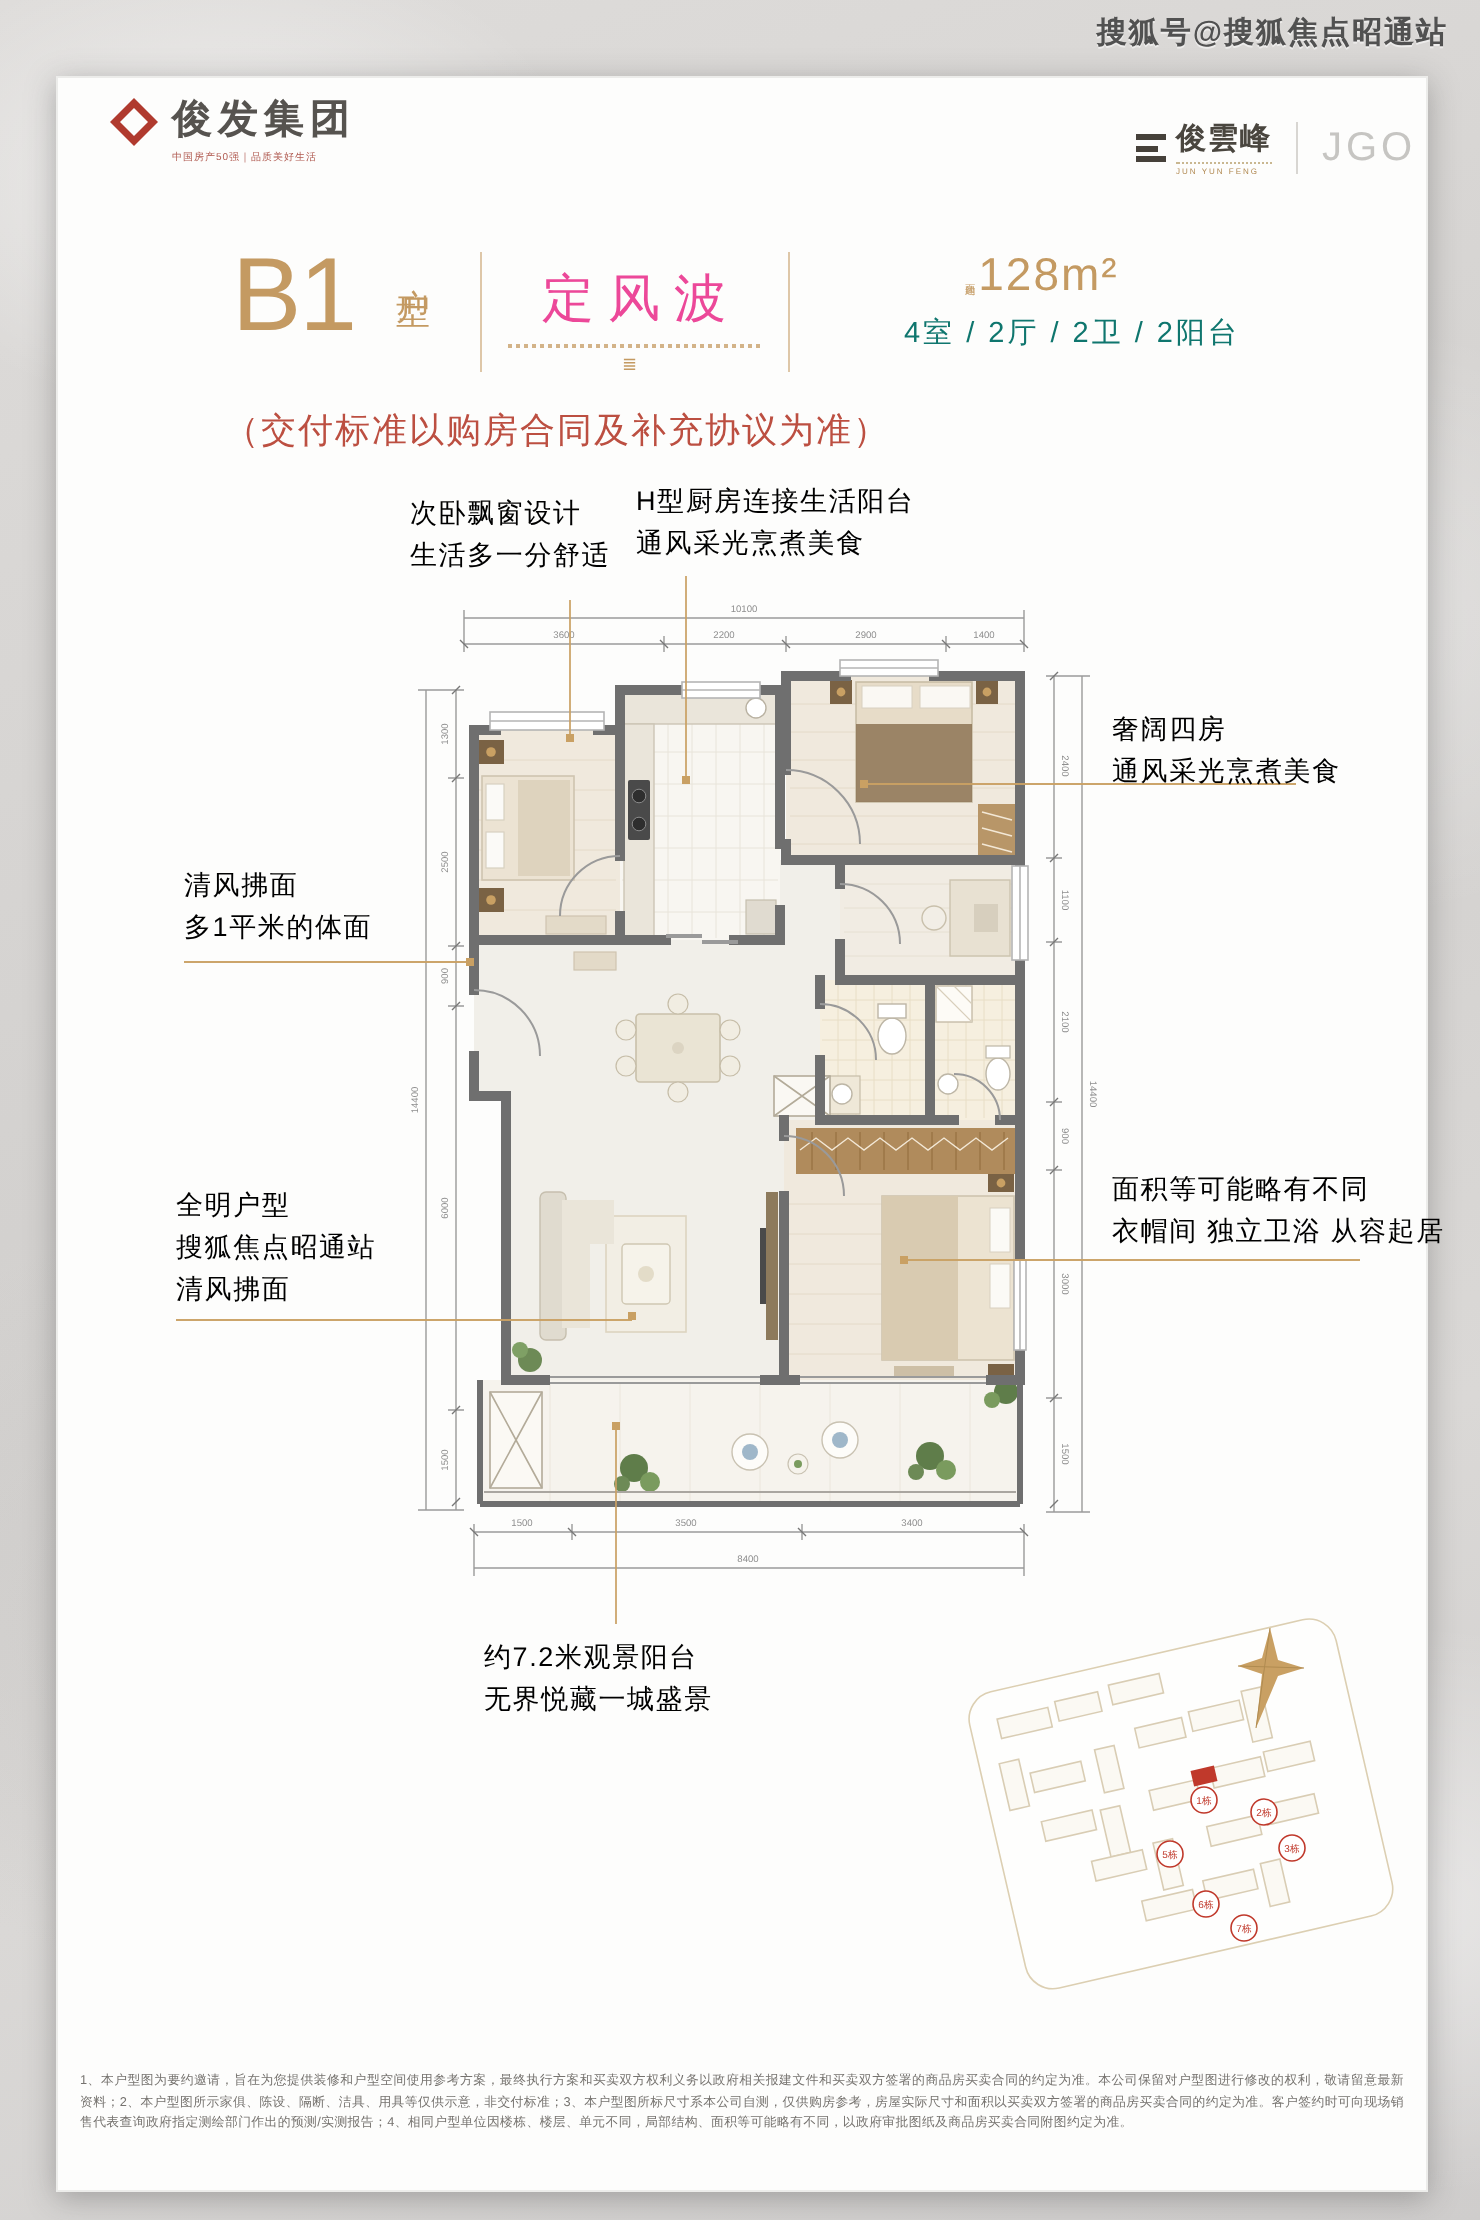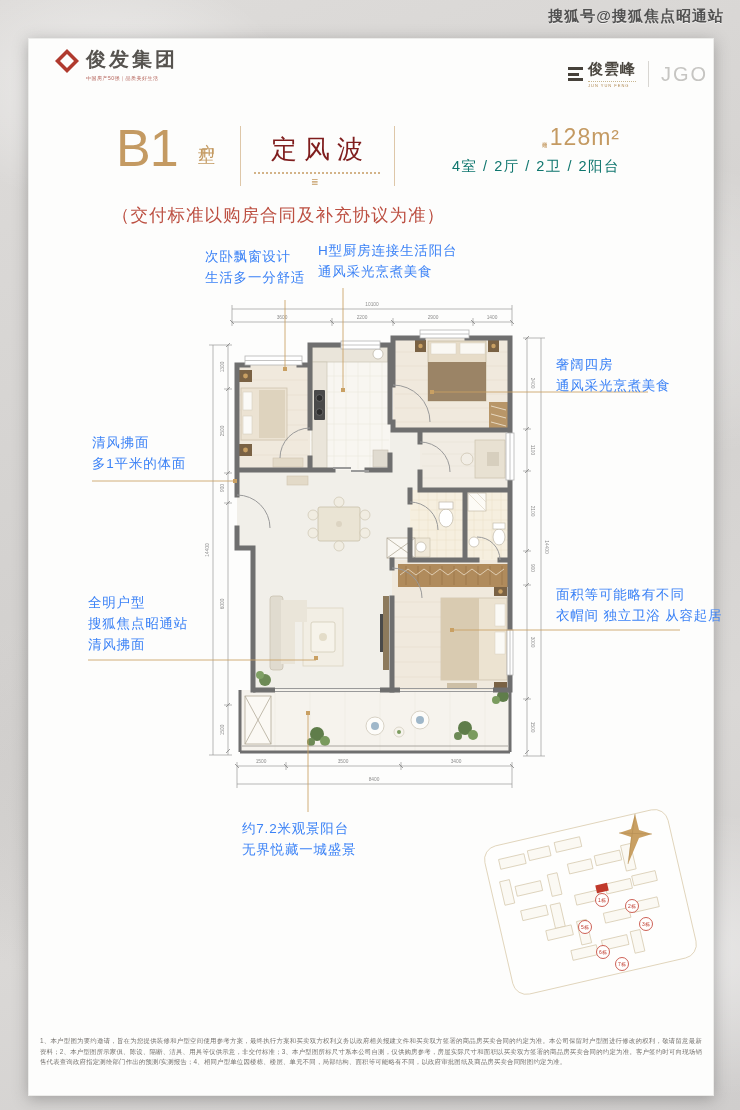--- a/index.html
+++ b/index.html
@@ -34,31 +34,31 @@
   .bars b{display:block;height:3px;background:#45403а;background:#46413a;}
   .bars b:nth-child(1){width:15px}.bars b:nth-child(2){width:11px}.bars b:nth-child(3){width:15px}
   .pt-name{font-size:15px;font-weight:bold;color:#4a463f;letter-spacing:1px;}
   .pt-sub{font-size:4px;color:#b08850;letter-spacing:1px;border-top:1px dotted #c9b790;margin-top:2px;padding-top:1px;}
   .pt-div{width:1px;height:26px;background:#d8d6d2;margin:0 12px;}
   .pt-mark{font-size:20px;color:#c6c5c2;letter-spacing:2px;font-weight:300;}
   .t-code{left:116px;top:118px;font-size:52px;color:#c49a62;letter-spacing:-1px;}
   .t-suffix{left:198px;top:130px;font-size:17px;color:#c49a62;writing-mode:vertical-rl;
     letter-spacing:4px;line-height:1;}
   .t-div{width:1px;background:rgba(196,154,98,.55);}
-  .t-name{left:248px;top:132px;width:138px;text-align:center;font-size:26px;color:#7f1d1d;letter-spacing:7px;text-indent:7px;}
+  .t-name{left:248px;top:132px;width:138px;text-align:center;font-size:26px;color:#ec4899;letter-spacing:7px;text-indent:7px;}
   .t-dots{left:254px;top:172px;width:126px;border-top:2px dotted rgba(196,154,98,.75);}
   .t-mark{left:311px;top:177px;font-size:9px;color:#c49a62;}
   .t-area{left:420px;top:124px;width:200px;text-align:center;}
-  .t-area-row{display:flex;align-items:center;justify-content:flex-end;gap:3px;}
+  .t-area-row{display:flex;align-items:center;justify-content:center;gap:3px;}
   .t-area-pre{font-size:5px;color:#c49a62;writing-mode:vertical-rl;height:16px;line-height:1.1;opacity:.9;}
   .t-area-val{font-size:23px;color:#c49a62;letter-spacing:1px;}
   .t-layout{margin-top:6px;font-size:14.5px;color:#0f766e;letter-spacing:1.5px;text-align:right;}
   .notice{left:112px;top:203px;font-size:17.5px;color:#bc4f41;letter-spacing:1px;}
   
-  .ann{color:#3b82f6;font-size:13.5px;line-height:21px;letter-spacing:.8px;}
+  .ann{color:#000000;font-size:13.5px;line-height:21px;letter-spacing:.8px;}
   .ann div{white-space:nowrap;}
   
   .disc{left:40px;top:1030px;width:662px;font-size:6.4px;line-height:1.6;color:#76736f;
     text-align:justify;letter-spacing:.2px;}
   svg.layer{position:absolute;left:0;top:0;pointer-events:none;}
   svg{font-family:"Liberation Sans",sans-serif;}
   .dim{font-size:4.8px;fill:#8f8f8f;text-anchor:middle;}
   .bdg{font-size:5px;fill:#c0392b;text-anchor:middle;}
 </style>
 </head>

